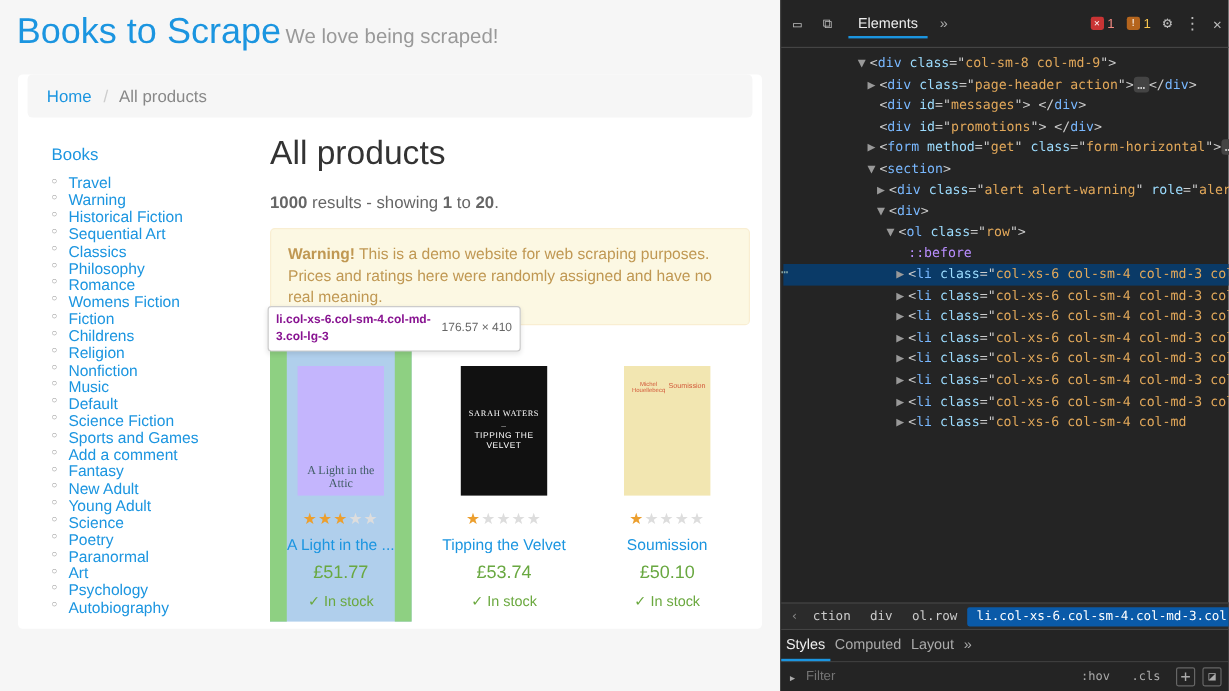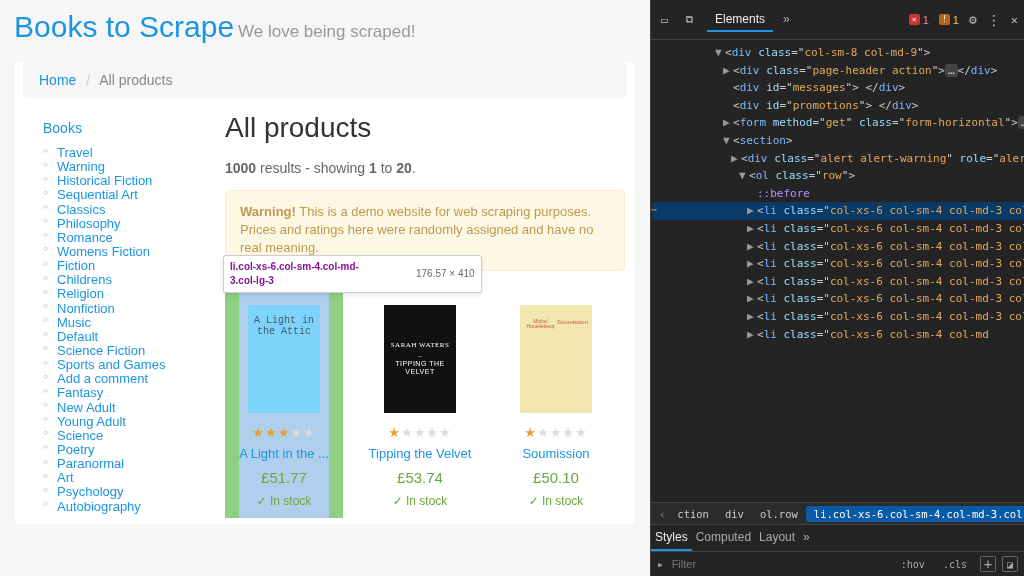--- a/index.html
+++ b/index.html
@@ -19,29 +19,29 @@
 .nav { list-style: none; }
 .nav li { font-size: 13px; color: #555; position: relative; padding-left: 14px; margin-bottom: 0.5px; line-height: 1.05; }
 .nav li::before { content: "○"; position: absolute; left: 0; top: 0.5px; color: #999; font-size: 8px; }
 .nav a { color: #1B95E0; text-decoration: none; }
 .main { flex: 1; padding-left: 10px; position: relative; }
 .page-header h1 { font-size: 28px; font-weight: normal; color: #333; margin: 6px 0 16px 0; }
 .results { font-size: 14px; color: #666; margin-bottom: 14px; }
 .alert { background: #fcf8e3; border: 1px solid #f9eed2; color: #c09853; padding: 12px 14px; border-radius: 4px; font-size: 13px; line-height: 1.4; margin-bottom: 18px; position: relative; }
 .tooltip { position: absolute; top: 64px; left: -3px; background: #fff; border: 1px solid #ccc; padding: 4px 6px; font-size: 10px; box-shadow: 0 2px 4px rgba(0,0,0,0.1); z-index: 10; display: flex; gap: 8px; align-items: center; border-radius: 3px; }
 .tooltip .sel { color: #881391; font-weight: bold; max-width:130px;}
-.tooltip .dim { color: #666; margin-left: 48px; }
+.tooltip .dim { color: #666; }
 .row { display: flex; gap: 18px; }
 .product { width: 118px; text-align: center; padding: 8px 0 10px; position: relative; }
 .product.hl { background: rgba(111,168,220,0.55); position: relative; }
 .product.hl::before, .product.hl::after { content: ""; position: absolute; top: 0; bottom: 0; width: 14px; background: #8ED082; }
 .product.hl::before { left: 0; }
 .product.hl::after { right: 0; }
 .cover { width: 72px; height: 108px; margin: 8px auto 12px; position: relative; z-index: 2; display: flex; align-items: center; justify-content: center; font-size: 7px; text-align: center; padding: 4px; line-height: 1.1; }
-.cover.c1 { background: #7dd3fc; color: #415d66; flex-direction: column; justify-content: flex-start; padding-top: 10px; font-family: Liberation Mono, monospace; }
+.cover.c1 { background: #c4b5fd; color: #415d66; flex-direction: column; justify-content: flex-end; padding-top: 10px; font-family: Liberation Serif, serif; }
 .cover.c1 .ctitle { font-size: 10px; }
 .cover.c2 { background: #111; color: #fff; flex-direction: column; justify-content: center; font-size: 6px; letter-spacing: 0.5px; }
 .cover.c2 .auth { font-size: 7px; margin-bottom: 4px; font-family: serif;}
 .cover.c2 .divz { font-size: 4px; }
 .cover.c2 .ctitle { font-size: 7px; margin-top: 2px;}
 .cover.c3 { background: #f2e6b1; color: #d25a3a; font-size: 5px; align-items: flex-start; padding-top: 14px;}
 .cover.c3 .ctitle { font-size: 6px; }
 .stars { color: #ddd; font-size: 13px; letter-spacing: 1px; margin: 6px 0 6px; position: relative; z-index: 2; }
 .stars .on { color: #ec9f2e; }
 .ptitle { font-size: 13px; color: #1B95E0; margin-bottom: 8px; position: relative; z-index: 2; white-space: nowrap; overflow: hidden; text-overflow: ellipsis; padding: 0 4px; }
@@ -217,20 +217,21 @@
     <span class="dt-close ic-close"></span>
   </div>
   <div class="dom" id="dom-tree">
       <div class="ln" style="padding-left: 62px;"><span class="exp">▼</span><span class="pnc">&lt;</span><span class="tag">div</span> <span class="attr">class</span>="<span class="val">col-sm-8 col-md-9</span>"<span class="pnc">&gt;</span></div>
       <div class="ln" style="padding-left: 70px;"><span class="exp">▶</span><span class="pnc">&lt;</span><span class="tag">div</span> <span class="attr">class</span>="<span class="val">page-header action</span>"<span class="pnc">&gt;</span><span class="overflow-dots">…</span><span class="pnc">&lt;/</span><span class="tag">div</span><span class="pnc">&gt;</span></div>
       <div class="ln" style="padding-left: 70px;"><span class="exp"> </span><span class="pnc">&lt;</span><span class="tag">div</span> <span class="attr">id</span>="<span class="val">messages</span>"<span class="pnc">&gt;</span> <span class="pnc">&lt;/</span><span class="tag">div</span><span class="pnc">&gt;</span></div>
       <div class="ln" style="padding-left: 70px;"><span class="exp"> </span><span class="pnc">&lt;</span><span class="tag">div</span> <span class="attr">id</span>="<span class="val">promotions</span>"<span class="pnc">&gt;</span> <span class="pnc">&lt;/</span><span class="tag">div</span><span class="pnc">&gt;</span></div>
       <div class="ln" style="padding-left: 70px;"><span class="exp">▶</span><span class="pnc">&lt;</span><span class="tag">form</span> <span class="attr">method</span>="<span class="val">get</span>" <span class="attr">class</span>="<span class="val">form-horizontal</span>"<span class="pnc">&gt;</span><span class="overflow-dots">…</span> </div>
       <div class="ln" style="padding-left: 70px;"><span class="exp">▼</span><span class="pnc">&lt;</span><span class="tag">section</span><span class="pnc">&gt;</span></div>
       <div class="ln" style="padding-left: 78px;"><span class="exp">▶</span><span class="pnc">&lt;</span><span class="tag">div</span> <span class="attr">class</span>="<span class="val">alert alert-warning</span>" <span class="attr">role</span>="<span class="val">alert</span>"</div>
+      <div class="ln" style="padding-left: 78px;"><span class="exp">▼</span><span class="pnc">&lt;</span><span class="tag">div</span><span class="pnc">&gt;</span></div>
       <div class="ln" style="padding-left: 86px;"><span class="exp">▼</span><span class="pnc">&lt;</span><span class="tag">ol</span> <span class="attr">class</span>="<span class="val">row</span>"<span class="pnc">&gt;</span></div>
       <div class="ln" style="padding-left: 94px;"><span class="exp"> </span><span class="pseudo">::before</span></div>
       <div class="ln sel" style="padding-left: 94px;"><span class="mrk">⋯</span><span class="exp">▶</span><span class="pnc">&lt;</span><span class="tag">li</span> <span class="attr">class</span>="<span class="val">col-xs-6 col-sm-4 col-md-3 col-lg-3</span>" </div>
       <div class="ln" style="padding-left: 94px;"><span class="exp">▶</span><span class="pnc">&lt;</span><span class="tag">li</span> <span class="attr">class</span>="<span class="val">col-xs-6 col-sm-4 col-md-3 col-lg-3</span>"</div>
       <div class="ln" style="padding-left: 94px;"><span class="exp">▶</span><span class="pnc">&lt;</span><span class="tag">li</span> <span class="attr">class</span>="<span class="val">col-xs-6 col-sm-4 col-md-3 col-lg-3</span>"</div>
       <div class="ln" style="padding-left: 94px;"><span class="exp">▶</span><span class="pnc">&lt;</span><span class="tag">li</span> <span class="attr">class</span>="<span class="val">col-xs-6 col-sm-4 col-md-3 col-lg-3</span>"</div>
       <div class="ln" style="padding-left: 94px;"><span class="exp">▶</span><span class="pnc">&lt;</span><span class="tag">li</span> <span class="attr">class</span>="<span class="val">col-xs-6 col-sm-4 col-md-3 col-lg-3</span>"</div>
       <div class="ln" style="padding-left: 94px;"><span class="exp">▶</span><span class="pnc">&lt;</span><span class="tag">li</span> <span class="attr">class</span>="<span class="val">col-xs-6 col-sm-4 col-md-3 col-lg-3</span>"</div>
       <div class="ln" style="padding-left: 94px;"><span class="exp">▶</span><span class="pnc">&lt;</span><span class="tag">li</span> <span class="attr">class</span>="<span class="val">col-xs-6 col-sm-4 col-md-3 col-lg-3</span>"</div>
       <div class="ln" style="padding-left: 94px;"><span class="exp">▶</span><span class="pnc">&lt;</span><span class="tag">li</span> <span class="attr">class</span>="<span class="val">col-xs-6 col-sm-4 col-md</span></div>

